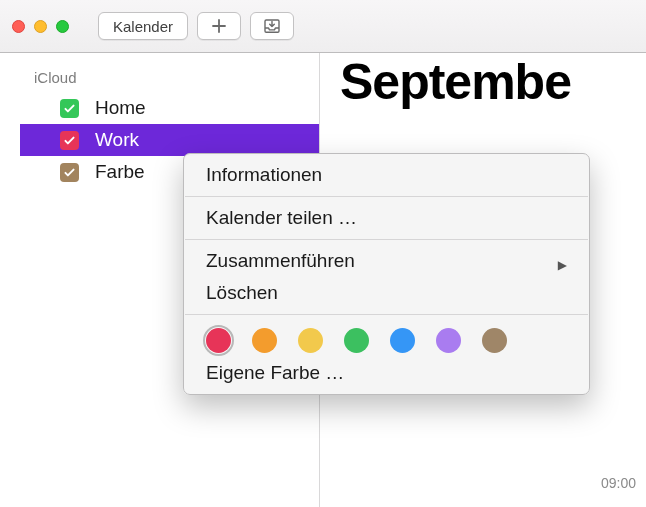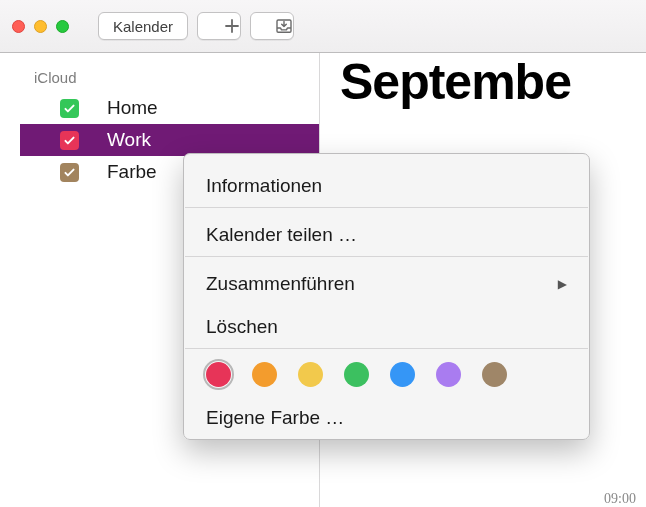--- a/index.html
+++ b/index.html
@@ -8,46 +8,46 @@
   .window { width: 646px; height: 507px; position: relative; background: #fff; }
 
   
   .titlebar { height: 53px; background: linear-gradient(#f7f6f7, #efeeef); border-bottom: 1px solid #bdbcbd; display: flex; align-items: center; padding: 0 12px; gap: 9px; }
   .traffic { display: flex; gap: 9px; margin-right: 20px; }
   .tl { width: 13px; height: 13px; border-radius: 50%; }
   .tl.red { background: #ff5f56; border: 1px solid #e0443e; }
   .tl.yel { background: #ffbd2e; border: 1px solid #dea123; }
   .tl.grn { background: #27c93f; border: 1px solid #1aab29; }
 
-  .tb-btn { height: 28px; background: #fff; border: 1px solid #c3c2c3; border-radius: 6px; display: flex; align-items: center; justify-content: flex-end; font-size: 15px; color: #404040; padding: 0 14px; box-shadow: 0 1px 0 rgba(0,0,0,.05); }
+  .tb-btn { height: 28px; background: #fff; border: 1px solid #c3c2c3; border-radius: 6px; display: flex; align-items: center; justify-content: center; font-size: 15px; color: #404040; padding: 0 14px; box-shadow: 0 1px 0 rgba(0,0,0,.05); }
   .tb-btn.square { width: 44px; padding: 0; }
   .tb-btn svg { display: block; }
 
   
   .body { display: flex; height: calc(100% - 53px); }
   .sidebar { width: 300px; background: #fff; border-right: 1px solid #d9d8d9; padding-top: 10px; margin-left: 20px; }
   .main { flex: 1; position: relative; background: #fff; }
 
   .group-header { font-size: 15px; color: #7d7d7d; padding: 6px 14px 6px 14px; font-weight: 400; }
 
-  .cal-item { display: flex; align-items: center; gap: 28px; padding: 5px 0 5px 40px; font-size: 19px; color: #1a1a1a; }
-  .cal-item.selected { background: #701a75; color: #fff; align-items: center; }
+  .cal-item { display: flex; align-items: center; gap: 16px; padding: 5px 0 5px 40px; font-size: 19px; color: #1a1a1a; }
+  .cal-item.selected { background: #6d28d9; color: #fff; align-items: center; }
   .cal-item.selected .label { color: #fff; }
 
   .chk { width: 19px; height: 19px; border-radius: 4px; display: flex; align-items: center; justify-content: center; color: #fff; flex-shrink: 0; }
   .chk svg { width: 13px; height: 13px; display: block; }
 
   .month { position: absolute; top: 0; left: 20px; font-size: 50px; font-weight: 800; letter-spacing: -1px; color: #000; }
 
   .time-label { position: absolute; right: 10px; font-size: 14px; color: #8a8a8a; }
-  .time-label.t1 { bottom: 0; font-family: Liberation Serif, serif; }
+  .time-label.t1 { bottom: 16px; }
 
   
   .context-menu { position: absolute; top: 153px; left: 183px; width: 407px; background: rgba(245,245,245,.98); border: 1px solid #bdbcbd; border-radius: 7px; box-shadow: 0 12px 30px rgba(0,0,0,.25); padding: 5px 0; backdrop-filter: blur(10px); }
-  .menu-item { padding: 5px 22px; font-size: 19px; color: #1a1a1a; display: flex; align-items: center; justify-content: space-between; margin-top: 11px; }
+  .menu-item { padding: 5px 22px; font-size: 19px; color: #1a1a1a; display: flex; align-items: flex-end; justify-content: space-between; }
   .menu-sep { height: 1px; background: #d6d5d6; margin: 5px 1px; }
   .submenu-arrow { font-size: 12px; color: #555; }
 
   .color-row { display: flex; gap: 21px; padding: 8px 22px 4px 22px; }
   .swatch { width: 25px; height: 25px; border-radius: 50%; }
   .swatch.sel-ring { position: relative; }
   .swatch.sel-ring::after { content: ""; position: absolute; inset: -3px; border: 2px solid rgba(0,0,0,.25); border-radius: 50%; }
 </style>
 </head>
 <body>

